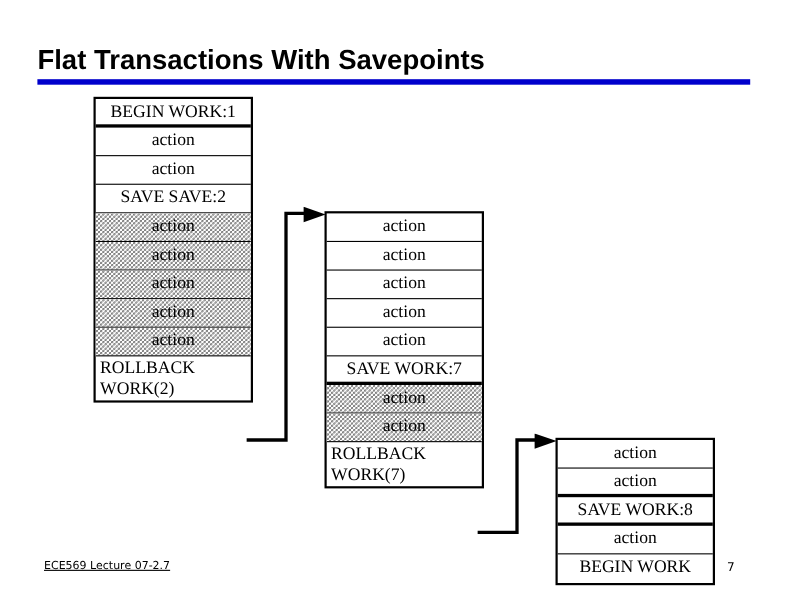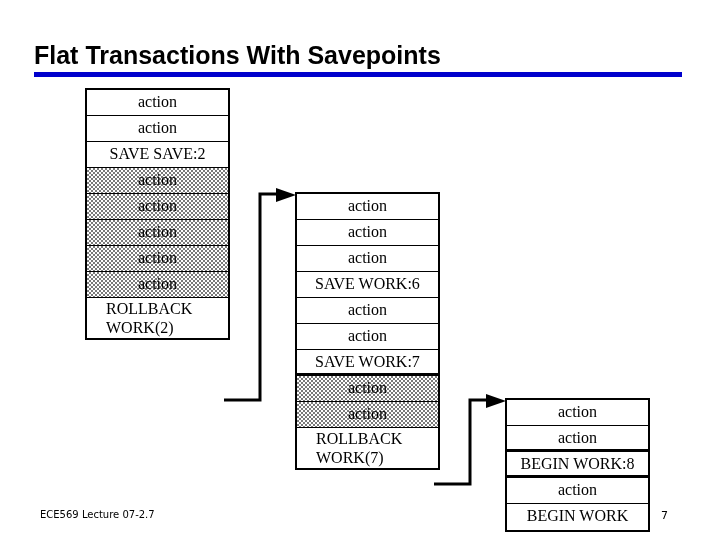--- a/index.html
+++ b/index.html
@@ -65,21 +65,21 @@
   .txn-cell:last-child {
     border-bottom: none;
   }
   .txn-cell.thick {
     border-bottom: 3px solid #000000;
   }
   .txn-cell.tall {
     height: 40px;
     line-height: 19px;
     text-align: left;
-    padding-left: 19px;
+    padding-left: 4px;
     white-space: pre-line;
     padding-top: 1px;
   }
   
   .txn-cell.shaded {
     background-color: #ffffff;
     background-image:
       linear-gradient(45deg, #7a7a7a 25%, transparent 25%, transparent 75%, #7a7a7a 75%),
       linear-gradient(45deg, #7a7a7a 25%, transparent 25%, transparent 75%, #7a7a7a 75%);
     background-size: 4px 4px;
@@ -104,20 +104,21 @@
 
   
   #footer-left {
     position: absolute;
     left: 40px;
     top: 509px;
     font-family: "DejaVu Sans", sans-serif;
     font-size: 10px;
     color: #000000;
     white-space: nowrap;
+    text-decoration: underline;
   }
   #footer-page {
     position: absolute;
     left: 661px;
     top: 509px;
     font-family: "DejaVu Sans", sans-serif;
     font-size: 11px;
     color: #000000;
   }
 </style>
@@ -125,48 +126,48 @@
 <body>
 
 <div id="slide">
 
   <div id="title-block">
     <div id="page-title">Flat Transactions With Savepoints</div>
     <div id="title-rule"></div>
   </div>
 
   <div id="col-1" class="txn-col">
+      <div class="txn-cell thick"><span>BEGIN WORK:1</span></div>
       <div class="txn-cell"><span>action</span></div>
       <div class="txn-cell"><span>action</span></div>
       <div class="txn-cell"><span>SAVE SAVE:2</span></div>
       <div class="txn-cell shaded"><span>action</span></div>
       <div class="txn-cell shaded"><span>action</span></div>
       <div class="txn-cell shaded"><span>action</span></div>
       <div class="txn-cell shaded"><span>action</span></div>
       <div class="txn-cell shaded"><span>action</span></div>
       <div class="txn-cell tall"><span>ROLLBACK
 WORK(2)</span></div>
     </div>
   <div id="col-2" class="txn-col">
       <div class="txn-cell"><span>action</span></div>
       <div class="txn-cell"><span>action</span></div>
       <div class="txn-cell"><span>action</span></div>
-      <div class="txn-cell"><span>SAVE WORK:6</span></div>
       <div class="txn-cell"><span>action</span></div>
       <div class="txn-cell"><span>action</span></div>
       <div class="txn-cell thick"><span>SAVE WORK:7</span></div>
       <div class="txn-cell shaded"><span>action</span></div>
       <div class="txn-cell shaded"><span>action</span></div>
       <div class="txn-cell tall"><span>ROLLBACK
 WORK(7)</span></div>
     </div>
   <div id="col-3" class="txn-col">
       <div class="txn-cell"><span>action</span></div>
       <div class="txn-cell thick"><span>action</span></div>
-      <div class="txn-cell thick"><span>BEGIN WORK:8</span></div>
+      <div class="txn-cell thick"><span>SAVE WORK:8</span></div>
       <div class="txn-cell"><span>action</span></div>
       <div class="txn-cell"><span>BEGIN WORK</span></div>
     </div>
 
   <div class="connector" style="left:224px; top:188px;">
     <svg width="80" height="218" viewBox="0 0 80 218">
       <polyline points="0,212 36,212 36,6 58,6" fill="none" stroke="#000000" stroke-width="3"></polyline>
       <polygon points="52,0 72,7 52,14" fill="#000000"></polygon>
     </svg>
   </div>

